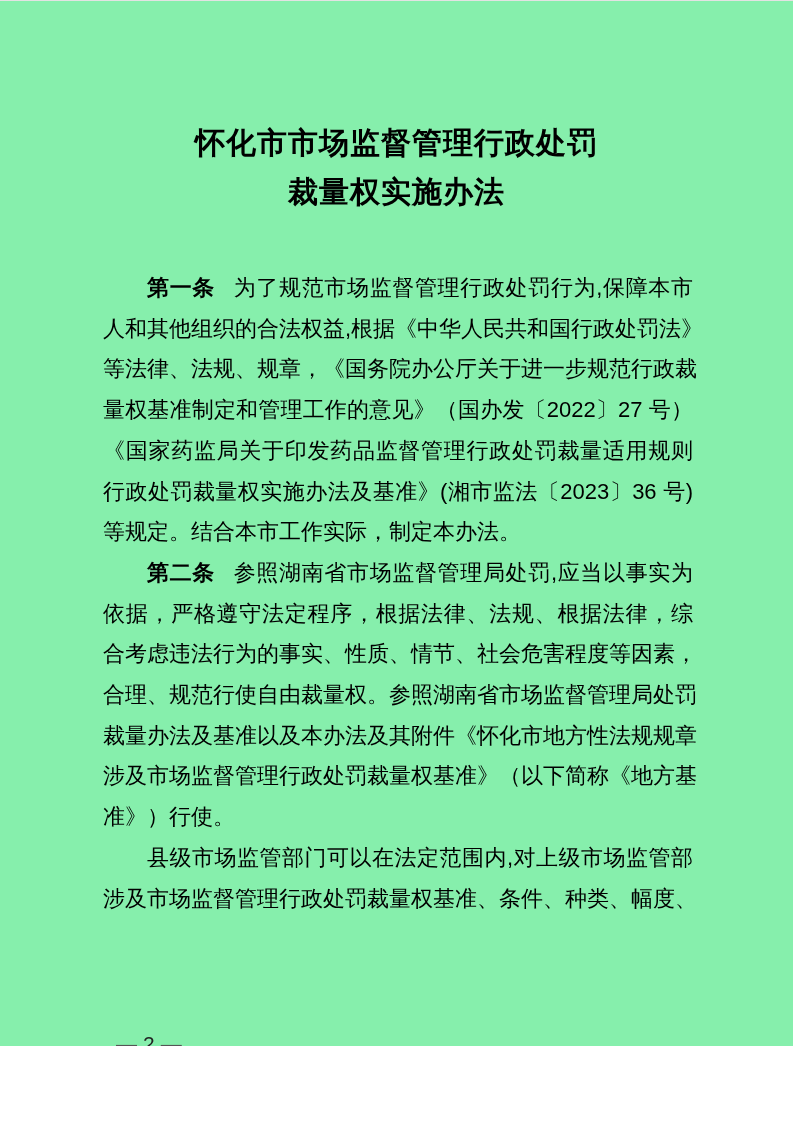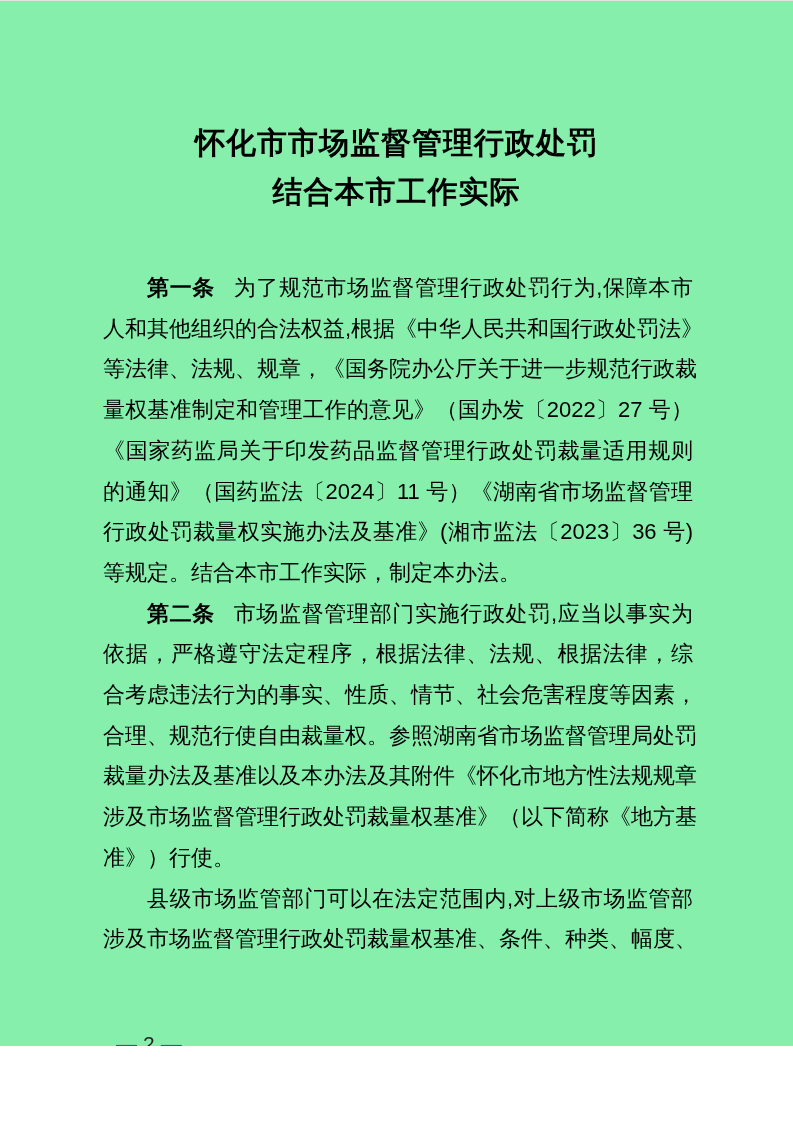--- a/index.html
+++ b/index.html
@@ -51,35 +51,34 @@
   }
   .footer .dash { margin: 0 6px; color: #555555; }
 </style>
 </head>
 <body>
 
 <div class="page">
 
   <div class="doc-title">
     <div>怀化市市场监督管理行政处罚</div>
-    <div>结合本市工作实际</div>
+    <div>裁量权实施办法</div>
   </div>
 
   <div class="body-text">
 
     <div class="ln indent"><span class="term">第一条</span><span>为了规范市场监督管理行政处罚行为,保障本市</span></div>
     <div class="ln">人和其他组织的合法权益,根据《中华人民共和国行政处罚法》</div>
     <div class="ln">等法律、法规、规章，《国务院办公厅关于进一步规范行政裁</div>
     <div class="ln">量权基准制定和管理工作的意见》（国办发〔2022〕27 号）</div>
     <div class="ln">《国家药监局关于印发药品监督管理行政处罚裁量适用规则</div>
-    <div class="ln">的通知》（国药监法〔2024〕11 号）《湖南省市场监督管理</div>
     <div class="ln">行政处罚裁量权实施办法及基准》(湘市监法〔2023〕36 号)</div>
     <div class="ln ln-last">等规定。结合本市工作实际，制定本办法。</div>
 
-    <div class="ln indent"><span class="term">第二条</span><span>市场监督管理部门实施行政处罚,应当以事实为</span></div>
+    <div class="ln indent"><span class="term">第二条</span><span>参照湖南省市场监督管理局处罚,应当以事实为</span></div>
     <div class="ln">依据，严格遵守法定程序，根据法律、法规、根据法律，综</div>
     <div class="ln">合考虑违法行为的事实、性质、情节、社会危害程度等因素，</div>
     <div class="ln">合理、规范行使自由裁量权。参照湖南省市场监督管理局处罚</div>
     <div class="ln">裁量办法及基准以及本办法及其附件《怀化市地方性法规规章</div>
     <div class="ln">涉及市场监督管理行政处罚裁量权基准》（以下简称《地方基</div>
     <div class="ln ln-last">准》）行使。</div>
 
     <div class="ln indent">县级市场监管部门可以在法定范围内,对上级市场监管部</div>
     <div class="ln">涉及市场监督管理行政处罚裁量权基准、条件、种类、幅度、</div>
 

